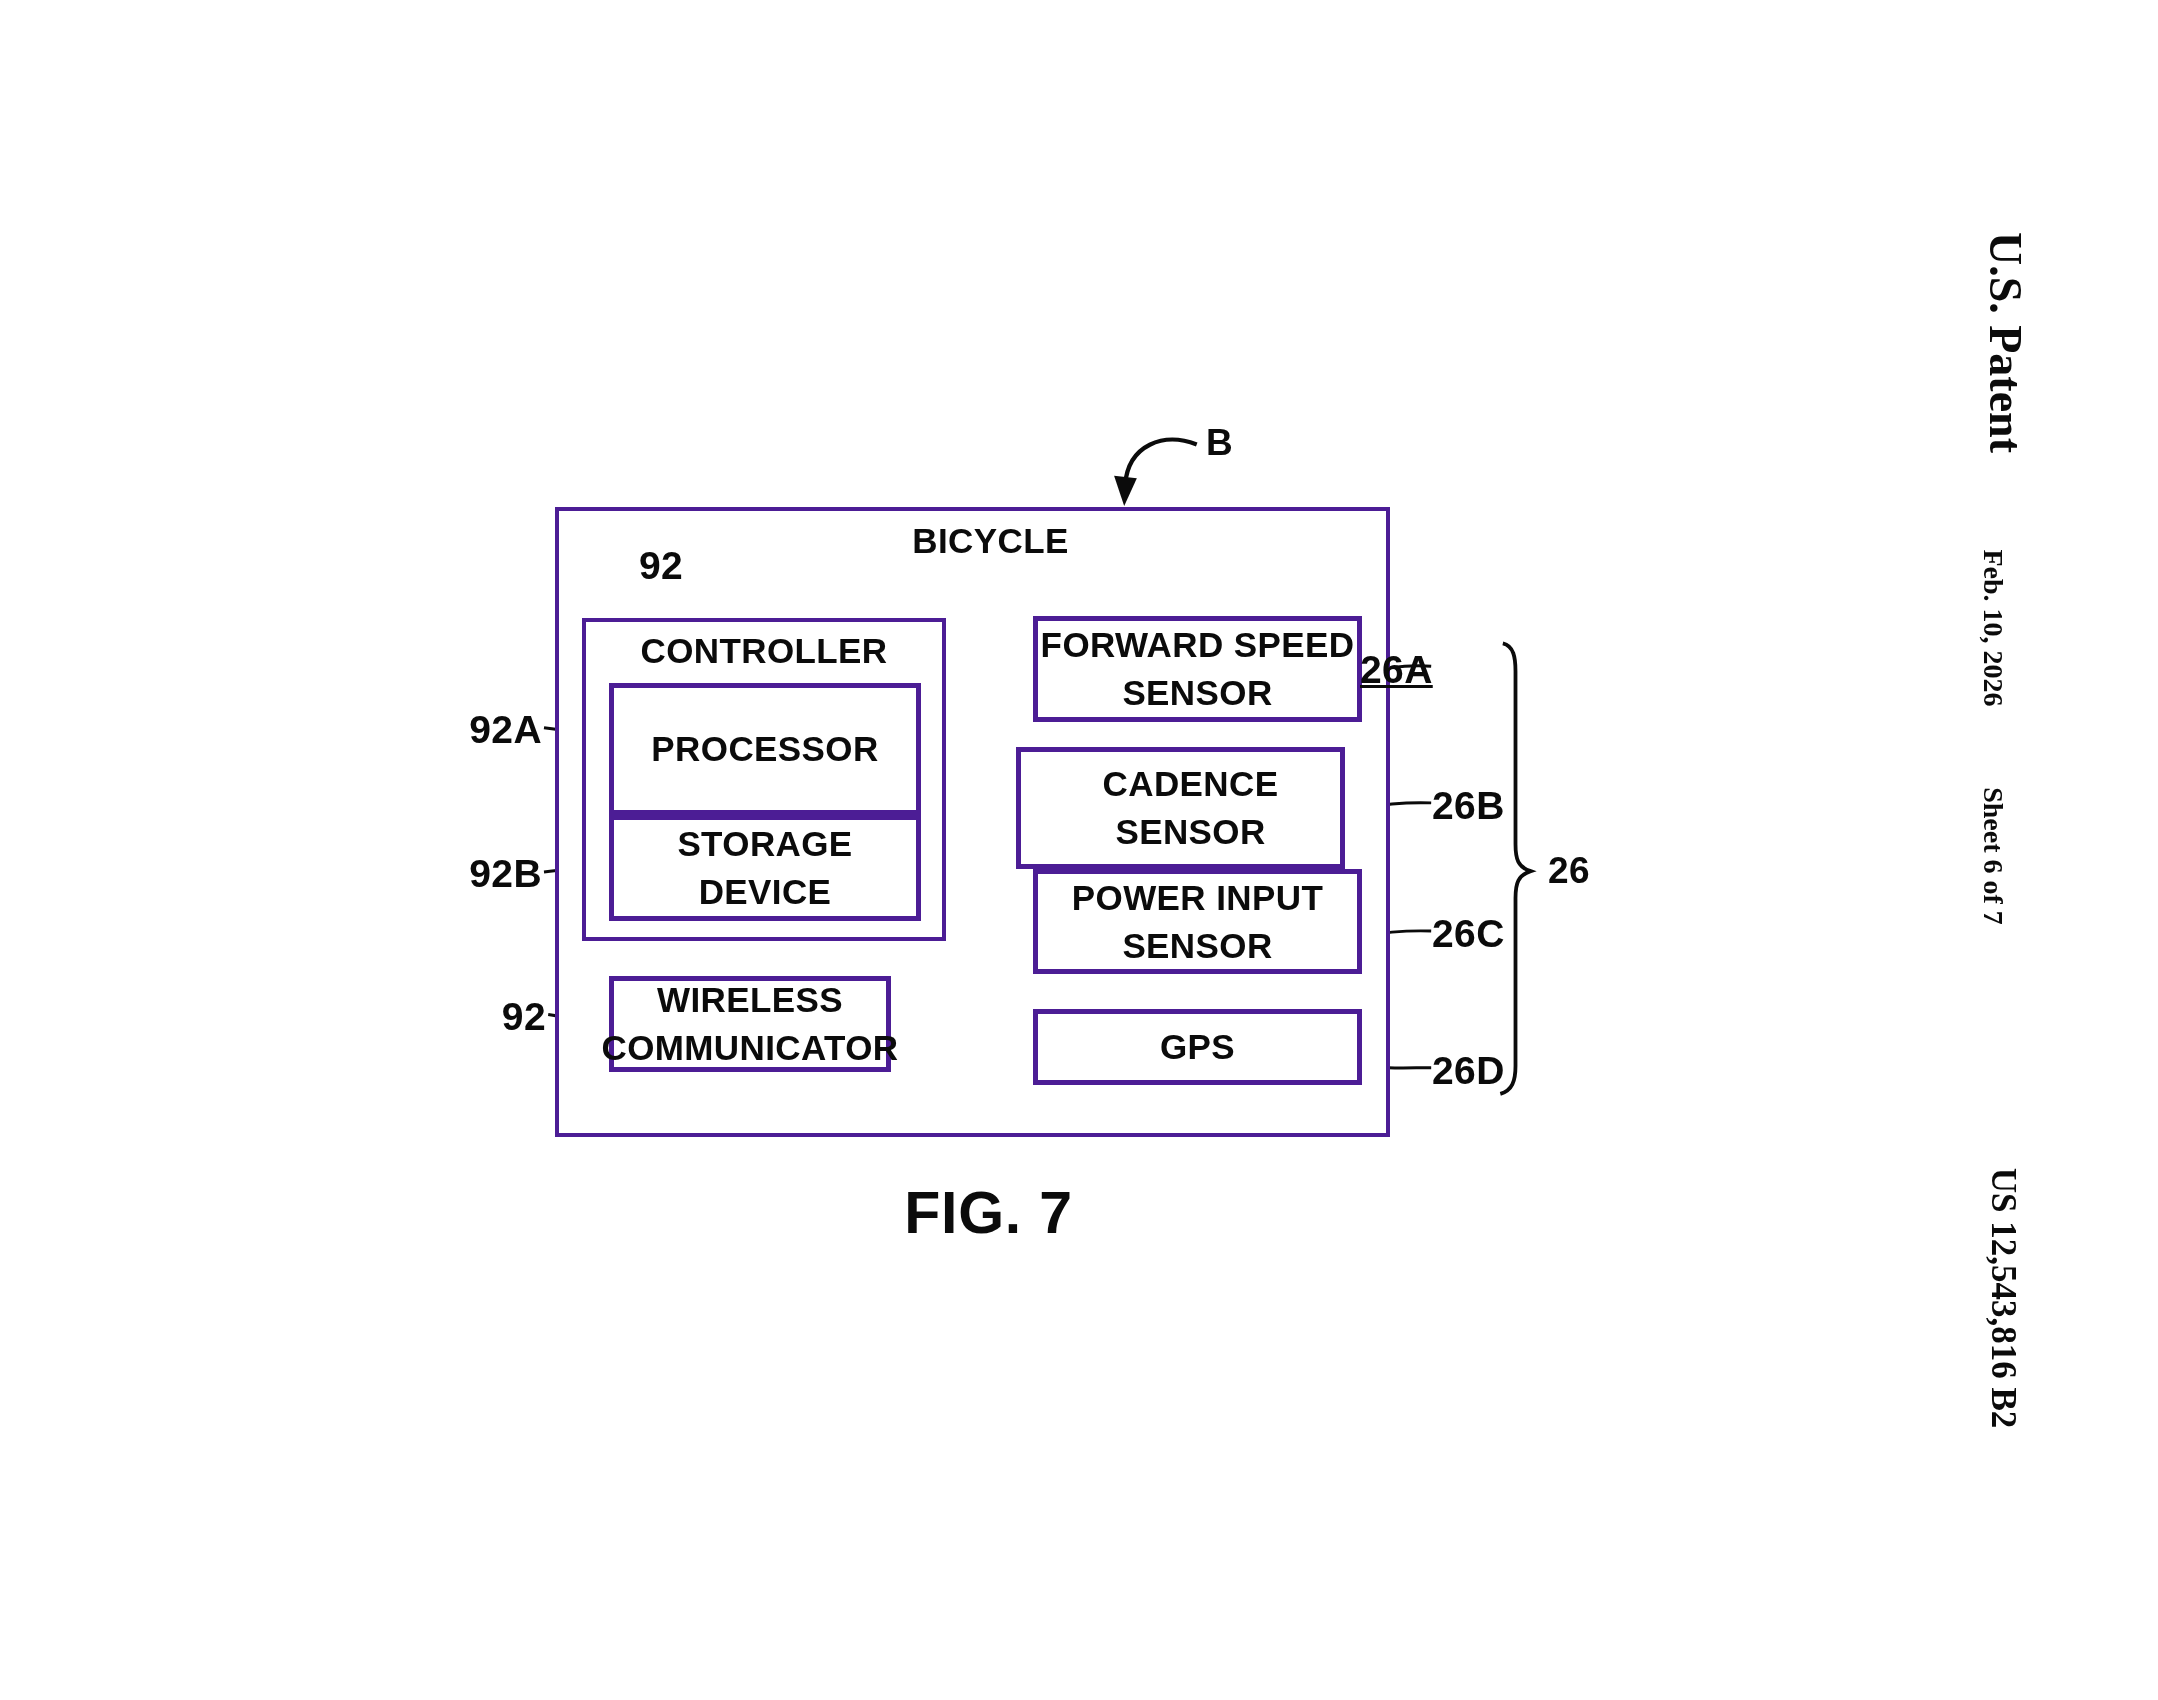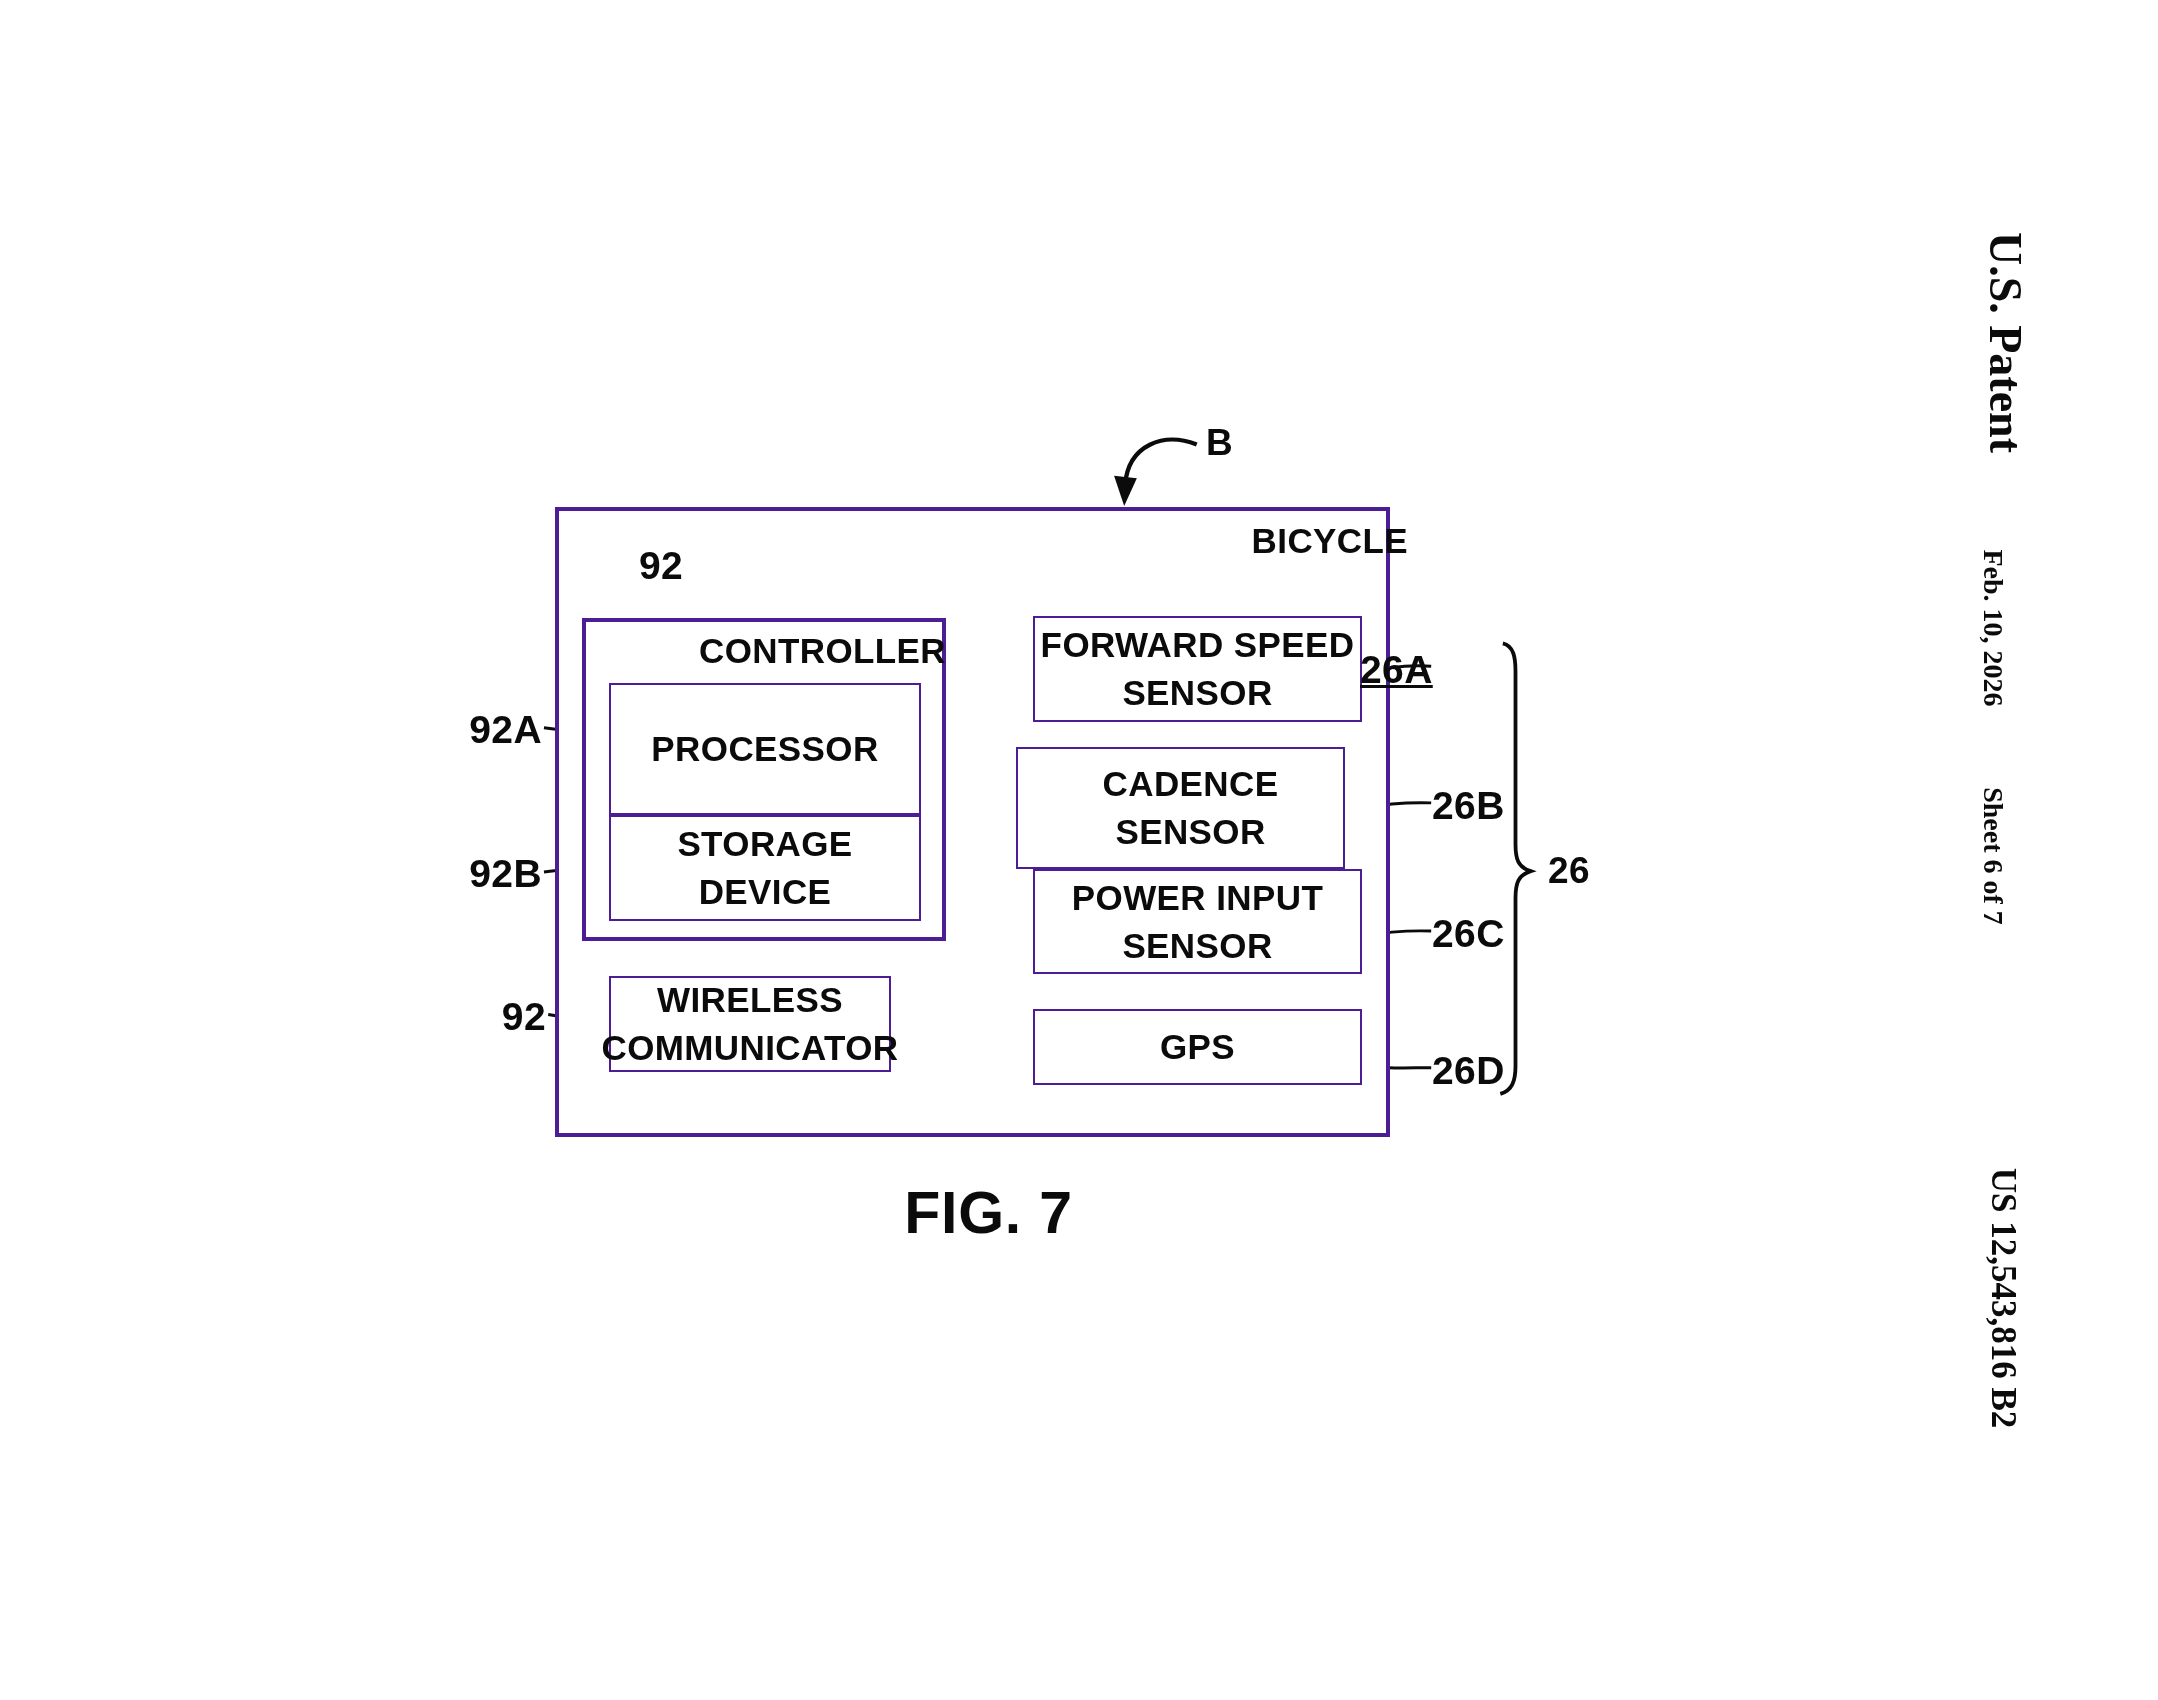--- a/index.html
+++ b/index.html
@@ -13,40 +13,40 @@
     overflow: hidden;
   }
   #diagram-svg {
     position: absolute;
     left: 0; top: 0;
     width: 2159px; height: 1701px;
   }
   .box {
     position: absolute;
     box-sizing: border-box;
-    border: 2px solid #4c1d95;
+    border: 5px solid #4c1d95;
     background: #ffffff;
     display: flex;
     align-items: center;
     justify-content: center;
   }
   .box.thin { border-width: 4.2px; }
   .box-label {
     font-weight: bold;
     font-size: 35px;
     line-height: 1.36;
     text-align: center;
     white-space: pre-line;
     letter-spacing: 0.4px;
   }
   .title-label {
     position: absolute;
     font-weight: bold;
     font-size: 35px;
-    text-align: right;
+    text-align: center;
     letter-spacing: 0.4px;
   }
   .ref-label {
     position: absolute;
     font-weight: bold;
     font-size: 39px;
     letter-spacing: 0.4px;
     white-space: nowrap;
   }
   .ref-label.right-align { text-align: right; }

